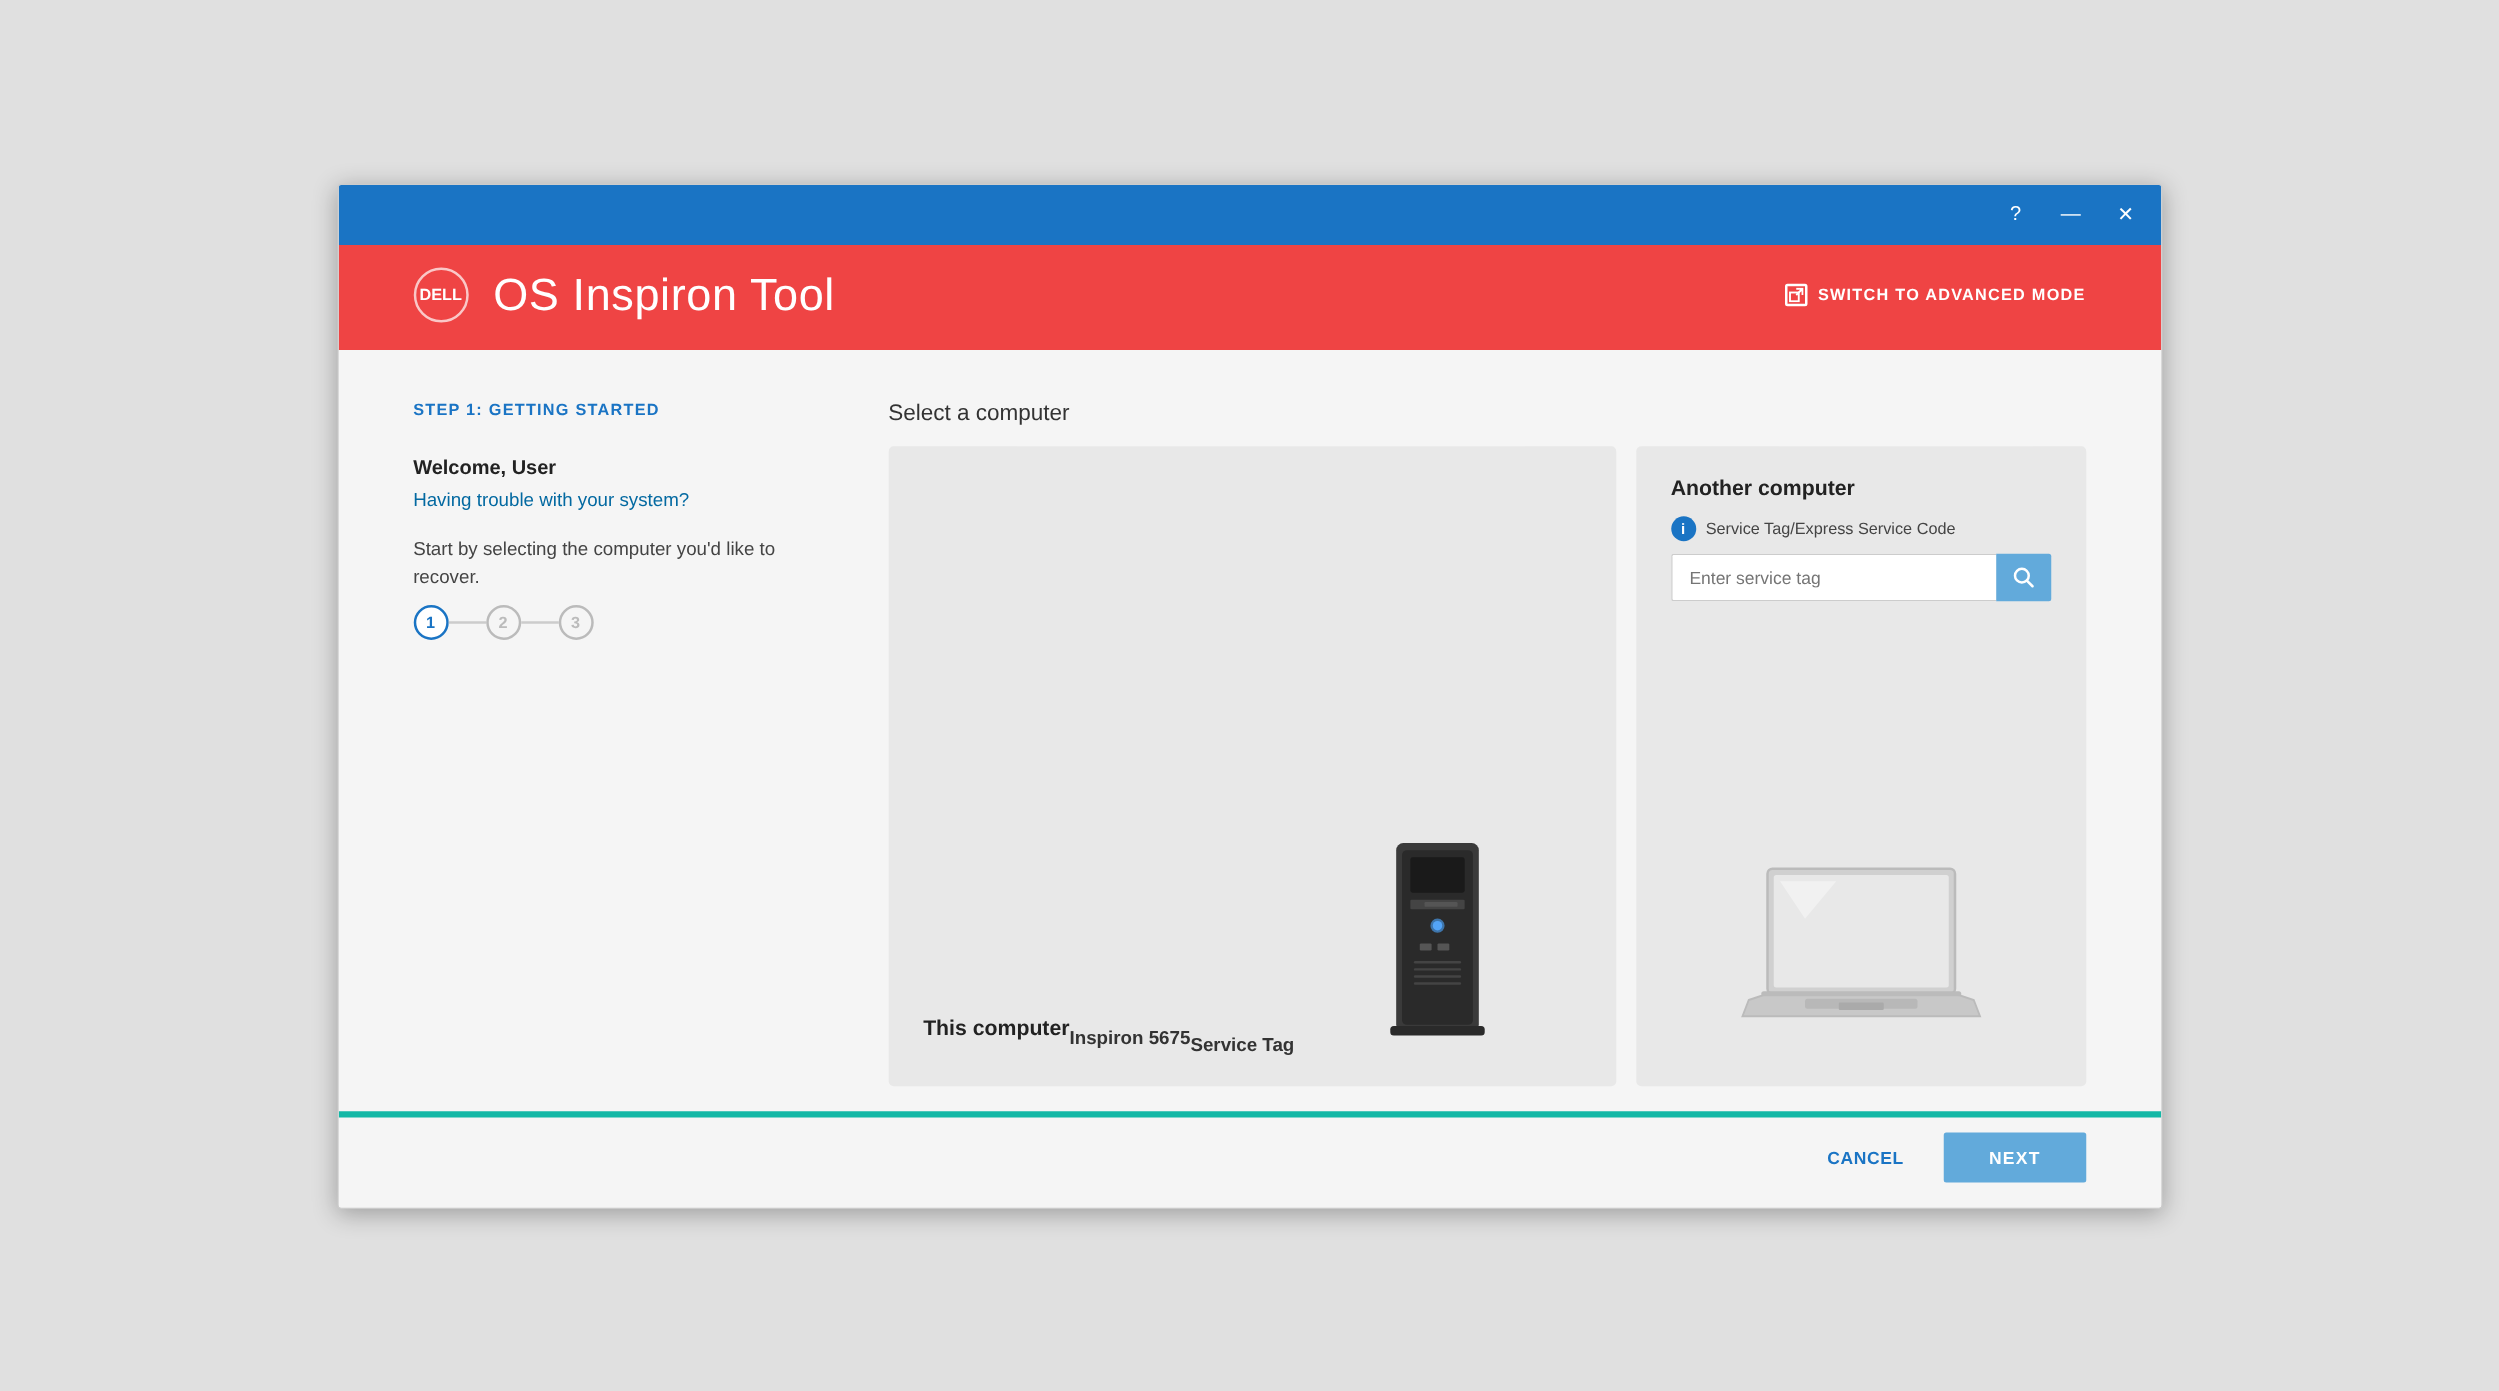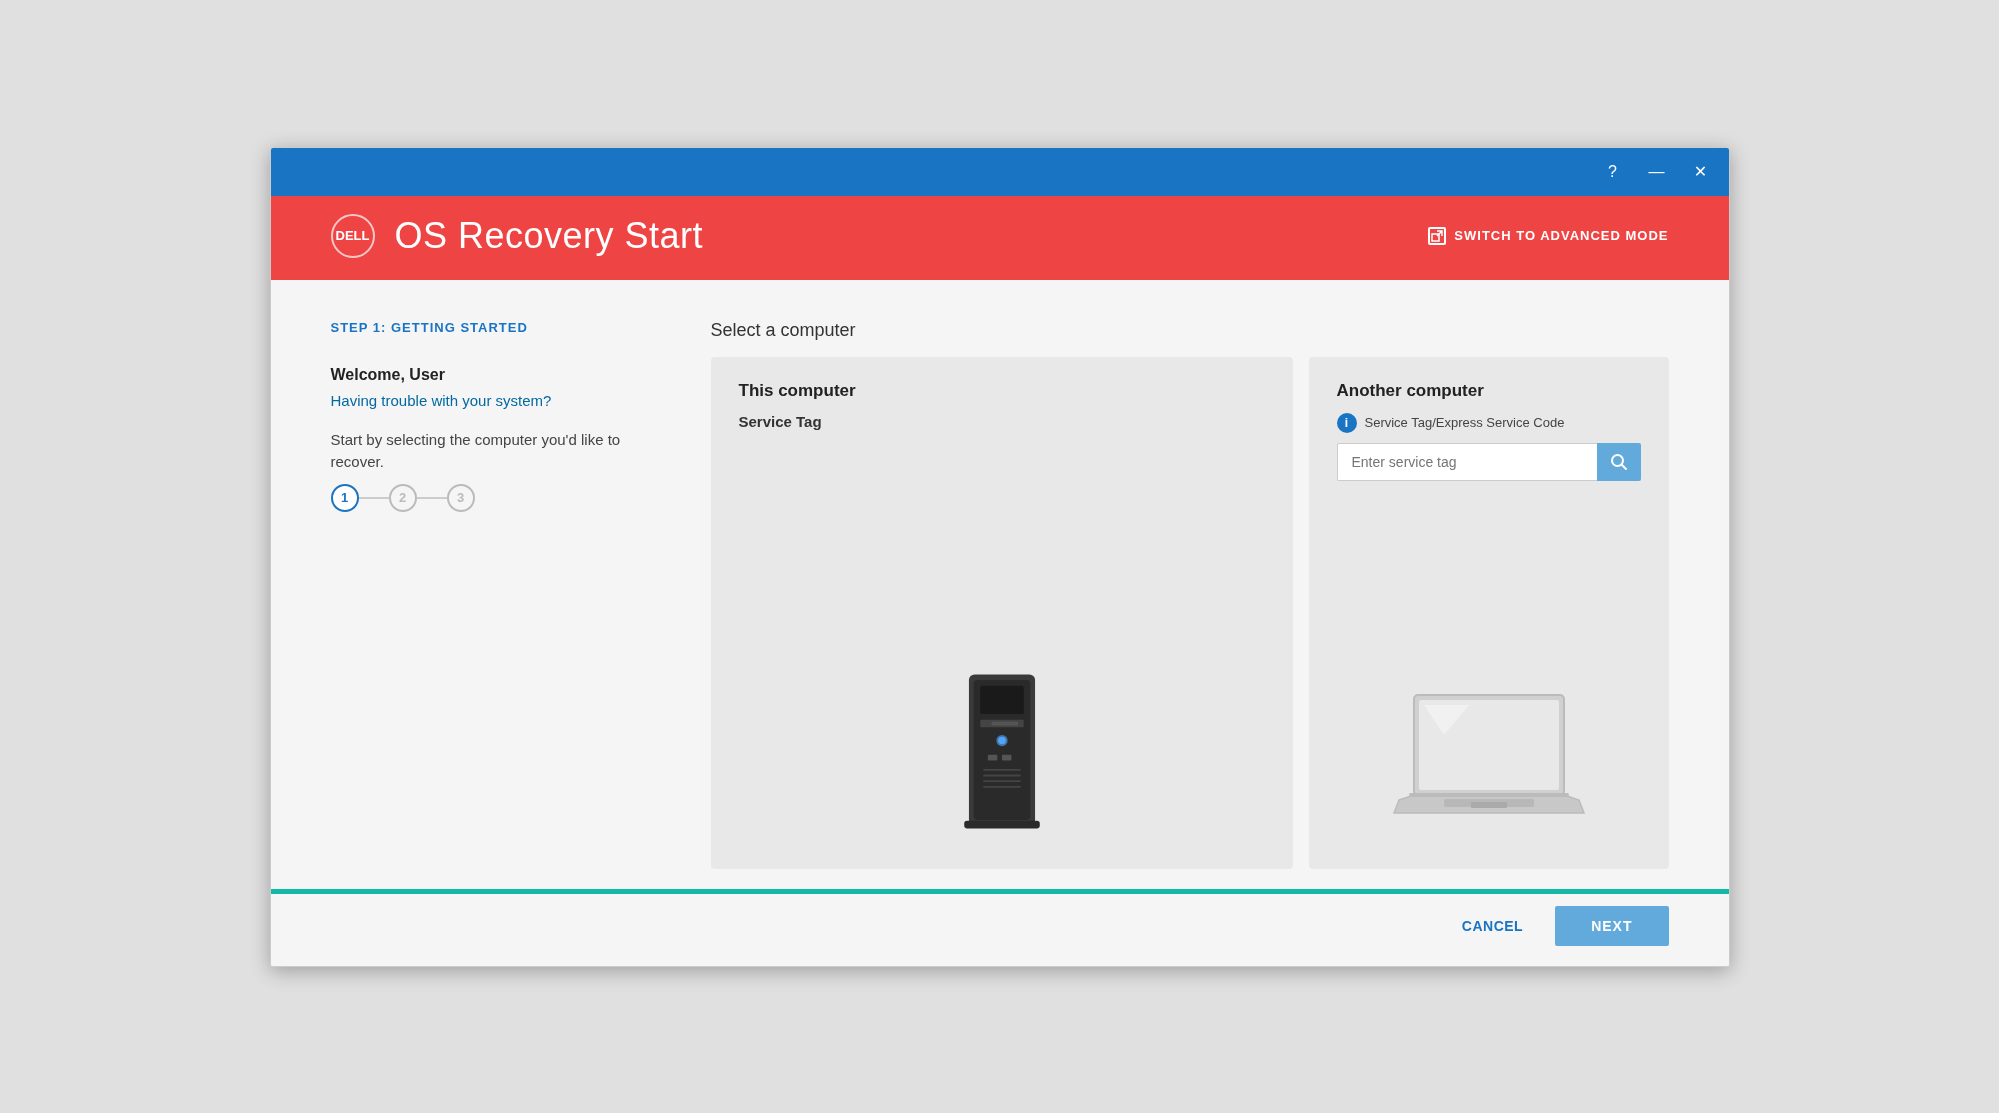--- a/index.html
+++ b/index.html
@@ -217,23 +217,24 @@
       gap: 16px;
       flex: 1;
     }
     
     .this-computer-card {
       flex: 1;
       background: #e8e8e8;
       border-radius: 4px;
       padding: 24px 28px;
       display: flex;
-      flex-direction: column;
+      flex-direction: row;
       cursor: pointer;
       position: relative;
+      align-items: flex-end;
     }
     .card-title {
       font-size: 17px;
       font-weight: 600;
       color: #222;
       margin-bottom: 12px;
     }
     .card-subtitle {
       font-size: 15px;
       color: #333;
@@ -369,21 +370,21 @@
     <div class="titlebar-controls">
       <button class="titlebar-btn">?</button>
       <button class="titlebar-btn">—</button>
       <button class="titlebar-btn">✕</button>
     </div>
   </div>
 
   <div class="header">
     <div class="header-left">
       <div class="dell-logo">DELL</div>
-      <h1 class="header-title">OS Recovery Start</h1>
+      <h1 class="header-title">OS Inspiron Tool</h1>
     </div>
     <button class="advanced-mode-btn">
       <span class="ext-icon">
         <svg width="12" height="12" viewBox="0 0 12 12" fill="white">
           <rect x="1" y="4" width="7" height="7" fill="none" stroke="white" stroke-width="1.5"></rect>
           <path d="M6 1h5v5M6 6L11 1" stroke="white" stroke-width="1.5" fill="none"></path>
         </svg>
       </span>
       <span>SWITCH TO ADVANCED MODE</span>
     </button>
@@ -407,20 +408,21 @@
       </div>
     </div>
 
     <div class="right-panel">
       <div class="select-computer-label">Select a computer</div>
 
       <div class="computer-cards">
 
         <div class="this-computer-card">
           <div class="card-title">This computer</div>
+          <div class="card-subtitle">Inspiron 5675</div>
           <div class="card-tag">Service Tag</div>
           <div class="computer-illustration">
 
             <svg class="tower-svg" viewBox="0 0 130 180" fill="none" xmlns="http://www.w3.org/2000/svg">
 
               <rect x="30" y="10" width="70" height="160" rx="6" fill="#3a3a3a"></rect>
               <rect x="35" y="16" width="60" height="148" rx="4" fill="#2a2a2a"></rect>
 
               <rect x="42" y="22" width="46" height="30" rx="2" fill="#1a1a1a"></rect>
 

